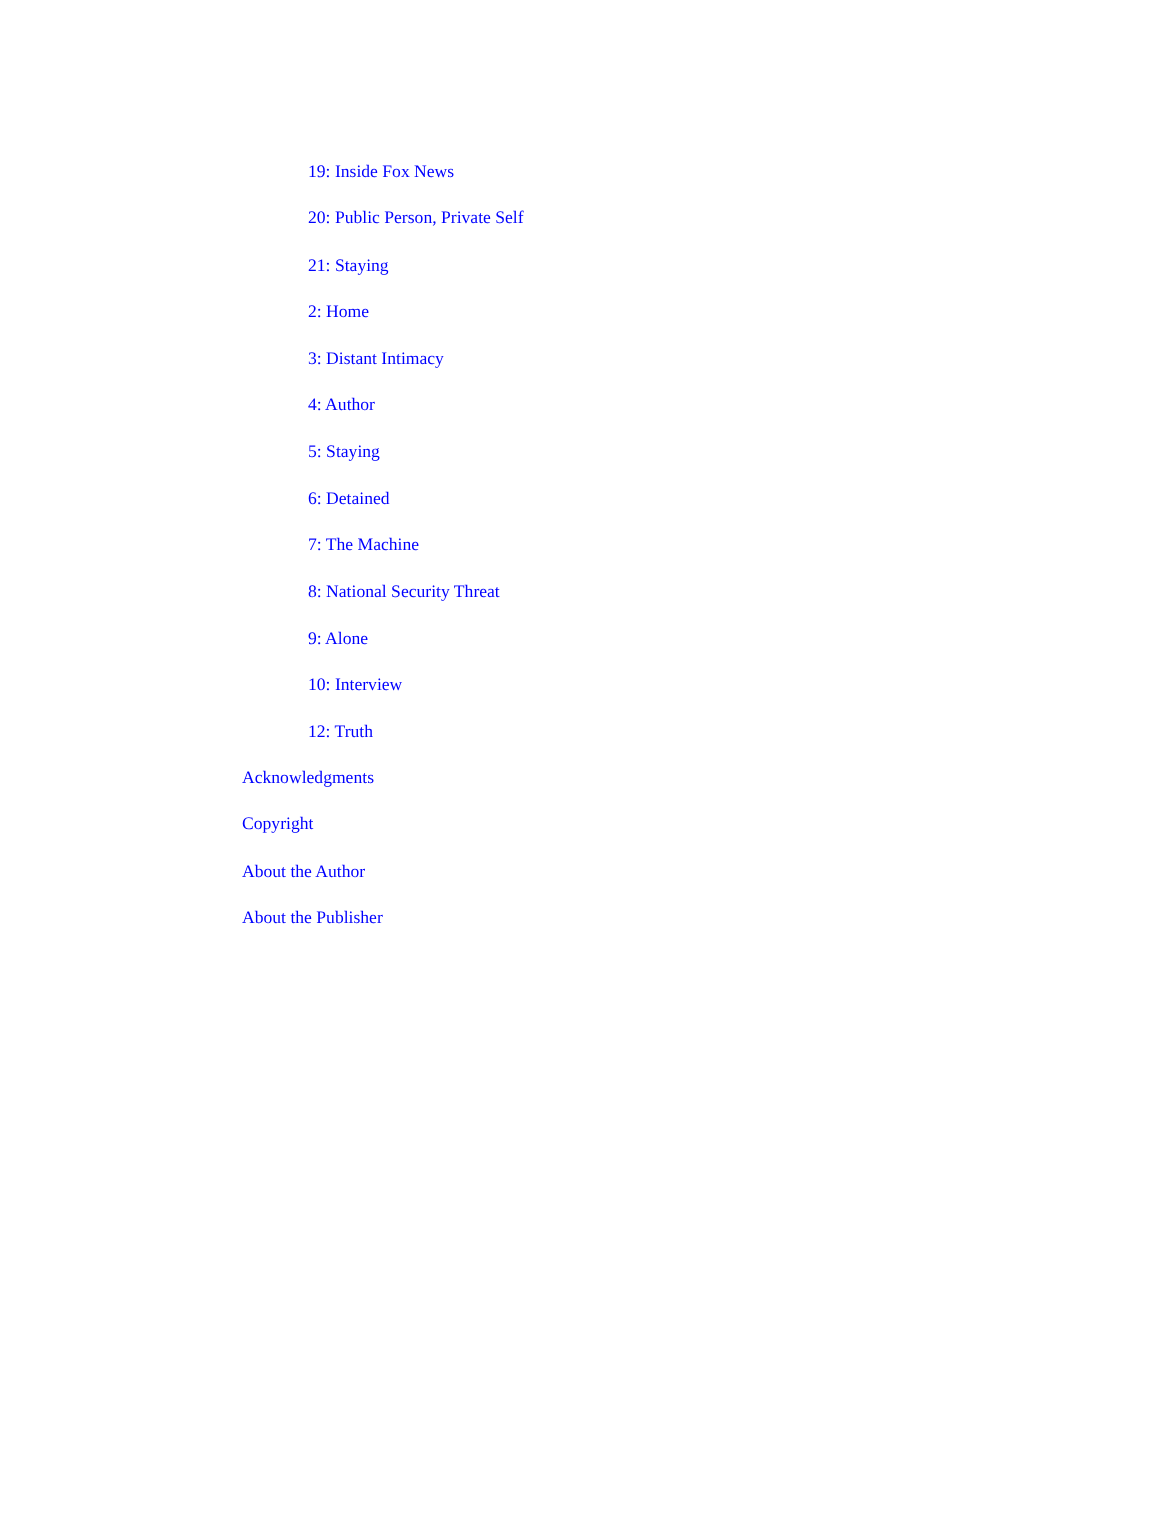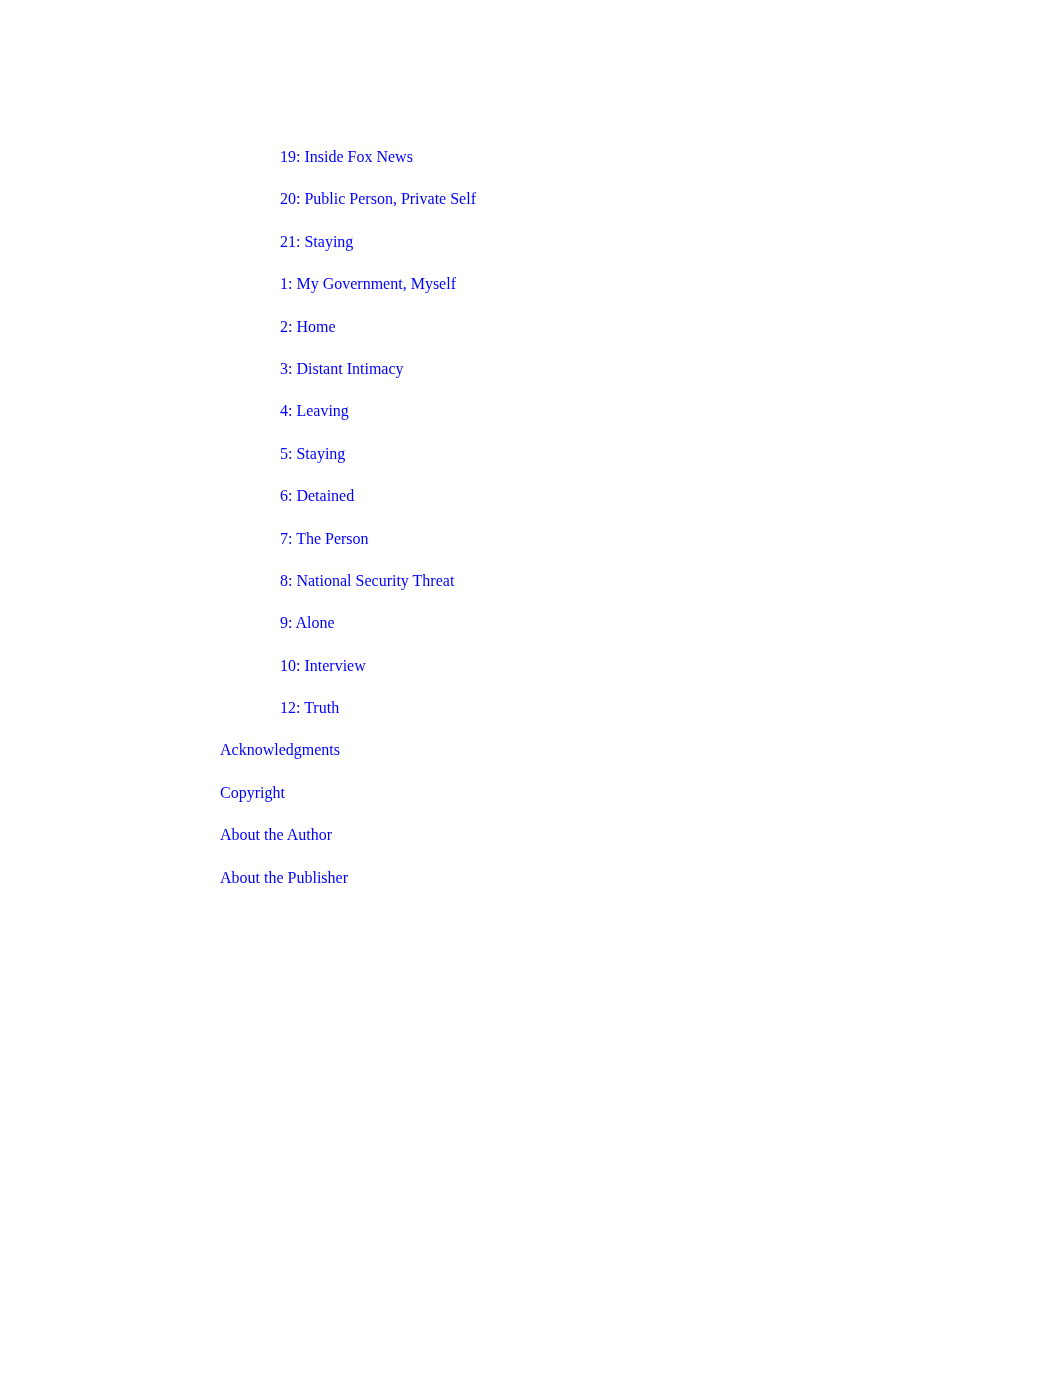--- a/index.html
+++ b/index.html
@@ -41,27 +41,26 @@
     }
   </style>
 </head>
 <body>
 
 <div class="page-content">
   <nav>
     <a class="toc-link toc-item-chapter" href="#">19: Inside Fox News</a>
     <a class="toc-link toc-item-chapter" href="#">20: Public Person, Private Self</a>
     <a class="toc-link toc-item-chapter" href="#">21: Staying</a>
-    <a class="toc-link toc-item-chapter" href="#">1: My Government, Myself</a>
     <a class="toc-link toc-item-chapter" href="#">2: Home</a>
     <a class="toc-link toc-item-chapter" href="#">3: Distant Intimacy</a>
-    <a class="toc-link toc-item-chapter" href="#">4: Leaving</a>
+    <a class="toc-link toc-item-chapter" href="#">4: Author</a>
     <a class="toc-link toc-item-chapter" href="#">5: Staying</a>
     <a class="toc-link toc-item-chapter" href="#">6: Detained</a>
-    <a class="toc-link toc-item-chapter" href="#">7: The Person</a>
+    <a class="toc-link toc-item-chapter" href="#">7: The Machine</a>
     <a class="toc-link toc-item-chapter" href="#">8: National Security Threat</a>
     <a class="toc-link toc-item-chapter" href="#">9: Alone</a>
     <a class="toc-link toc-item-chapter" href="#">10: Interview</a>
     <a class="toc-link toc-item-chapter" href="#">12: Truth</a>
     <a class="toc-link toc-item-back" href="#">Acknowledgments</a>
     <a class="toc-link toc-item-back" href="#">Copyright</a>
     <a class="toc-link toc-item-back" href="#">About the Author</a>
     <a class="toc-link toc-item-back" href="#">About the Publisher</a>
   </nav>
 </div>

